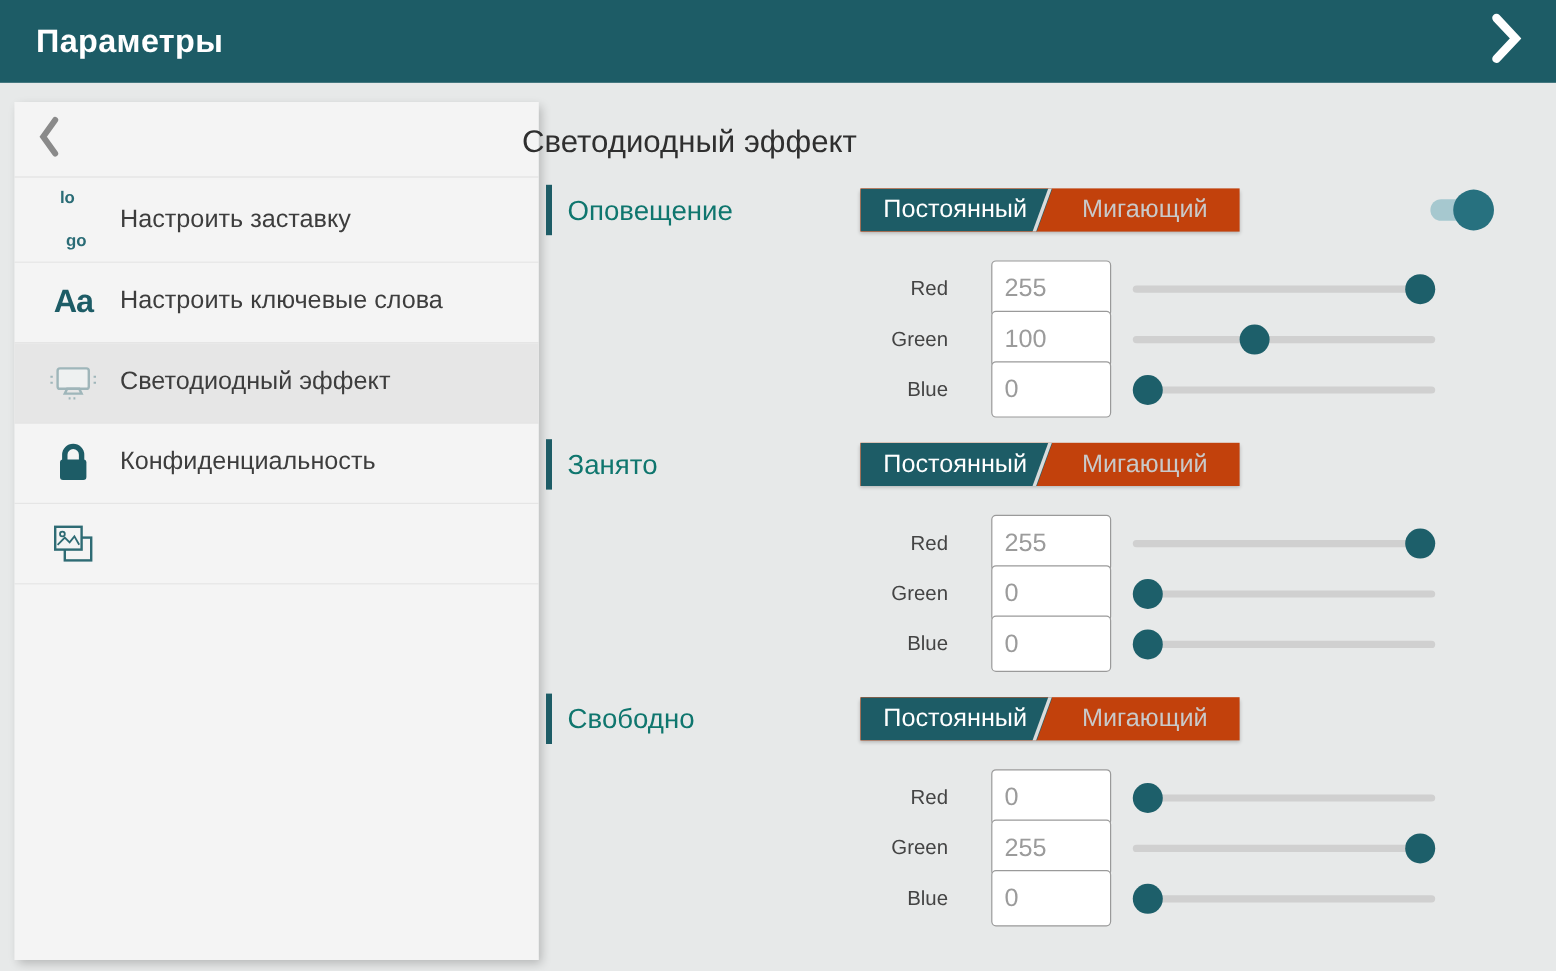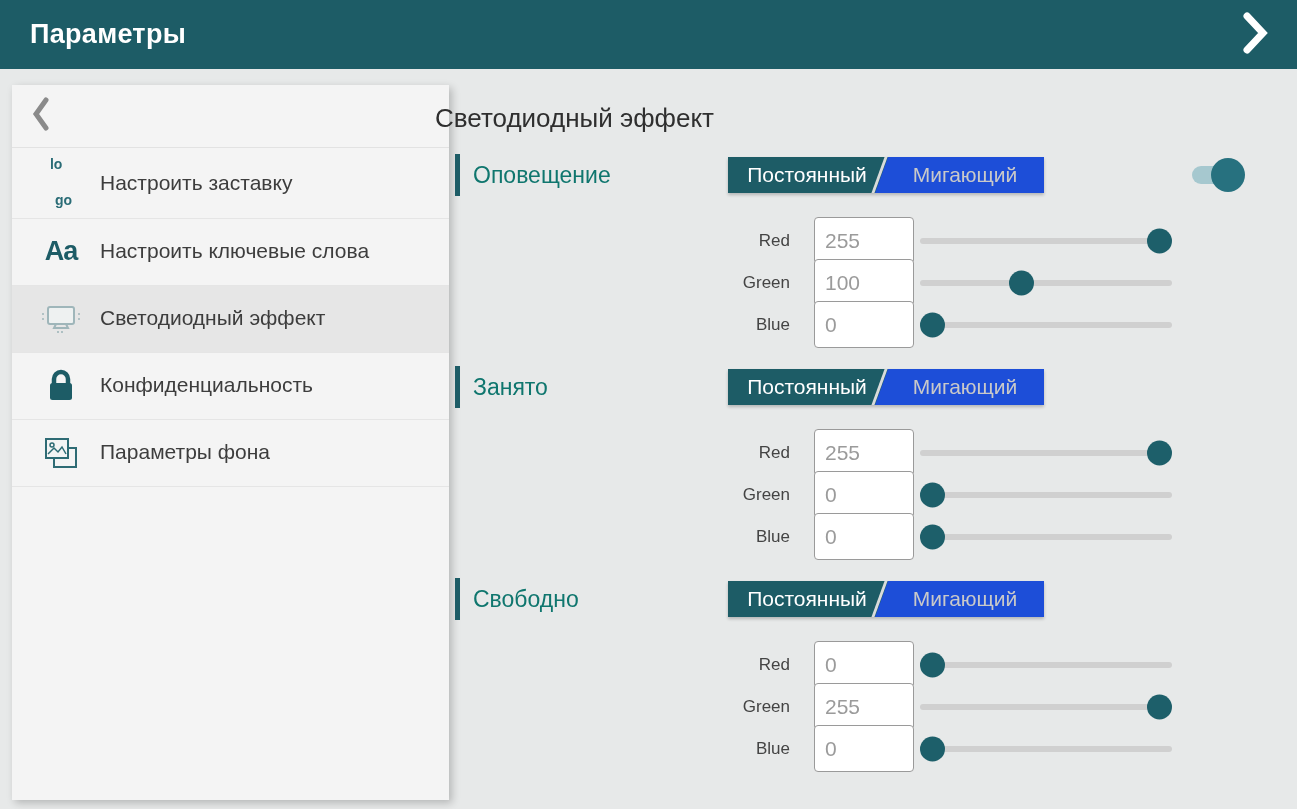--- a/index.html
+++ b/index.html
@@ -41,22 +41,22 @@
   .logo-glyph span:last-child { padding-left:5px;margin-top:23px; }
   .aa-glyph { color:#1d5c66; font-size:27px; font-weight:700; letter-spacing:-1px; }
   
   .main { position:absolute; left:435px; top:101px; width:800px; }
   .main-title { font-size:26px; font-weight:400; color:#2f2f2f; line-height:34px; margin-bottom:16px; }
   .section { margin-bottom:20px; }
   .section-head { height:48px; display:flex; align-items:center; margin-left:20px; margin-bottom:18px; }
   .section-bar { width:5px; height:42px; background:#1d5c66; }
   .section-label { font-size:23px; color:#0f766e; margin-left:13px; }
   .mode-toggle {
-    position:absolute; left:273px; width:316px; height:36px;
-    background:#1d4ed8; overflow:hidden;
+    position:absolute; left:262px; width:316px; height:36px;
+    background:#c2410c; overflow:hidden;
     box-shadow:0 2px 3px rgba(0,0,0,.22); cursor:pointer;
   }
   .section-head { position:relative; }
   .mode-teal {
     position:absolute; left:0; top:0; height:100%; width:160px; background:#1d5c66;
     clip-path:polygon(0 0, 100% 0, calc(100% - 13px) 100%, 0 100%);
   }
   .mode-gap {
     position:absolute; top:-4px; bottom:-4px; left:150px; width:3px;
     background:#d9dbdb; transform:skewX(-20deg);
@@ -66,21 +66,21 @@
   .mode-opt.blink { right:0; color:#c9c9c9; }
   .switch {
     position:absolute; left:737px; width:51px; height:18px; border-radius:9px;
     background:#a6c8cf; cursor:pointer;
   }
   .switch .knob {
     position:absolute; right:-2px; top:50%; transform:translateY(-50%);
     width:34px; height:34px; border-radius:50%; background:#27717f;
   }
   .rows { display:flex; flex-direction:column; }
-  .ch-row { display:grid; grid-template-columns:355px 100px 252px; column-gap:4px; height:33px; margin-bottom:9px; align-items:center; }
+  .ch-row { display:grid; grid-template-columns:355px 100px 252px; column-gap:16px; height:33px; margin-bottom:9px; align-items:center; }
   .ch-label { text-align:right; font-size:17px; color:#444; padding-right:0; }
   .ch-input {
     margin-left:20px; width:100px; height:47px; background:#fff;
     border:1px solid #9a9a9a; border-radius:4px; color:#9b9b9b;
     font-size:21px; font-family:"Liberation Sans", sans-serif; padding:0 0 0 10px; outline:none;
   }
   .ch-slider { position:relative; margin-left:22px; width:252px; height:33px; cursor:pointer; }
   .ch-track { position:absolute; left:0; right:0; top:50%; transform:translateY(-50%); height:6px; border-radius:3px; background:#d0d0d0; }
   .ch-thumb { position:absolute; top:50%; transform:translateY(-50%); width:25px; height:25px; border-radius:50%; background:#1d5f6a; }
 </style>
@@ -154,21 +154,20 @@
 
   <div class="side-item">
     <span class="side-icon">
       <svg width="38" height="36" viewBox="0 0 38 36">
         <rect x="12" y="13" width="22" height="19" fill="#f4f4f4" stroke="#2e6b74" stroke-width="2"></rect>
         <rect x="4" y="4" width="22" height="19" fill="#f4f4f4" stroke="#2e6b74" stroke-width="2"></rect>
         <circle cx="10" cy="10" r="2" fill="none" stroke="#2e6b74" stroke-width="1.5"></circle>
         <path d="M6 19 L12 13 L16 17 L20 12 L24 19" fill="none" stroke="#2e6b74" stroke-width="1.5"></path>
       </svg>
     </span>
-    <span class="side-label">Параметры фона</span>
   </div>
 </div>
 
 <div class="main">
   <div class="main-title">Светодиодный эффект</div>
   <div id="sections">
   <div class="section">
     <div class="section-head">
       <div class="section-bar"></div>
       <div class="section-label">Оповещение</div>

